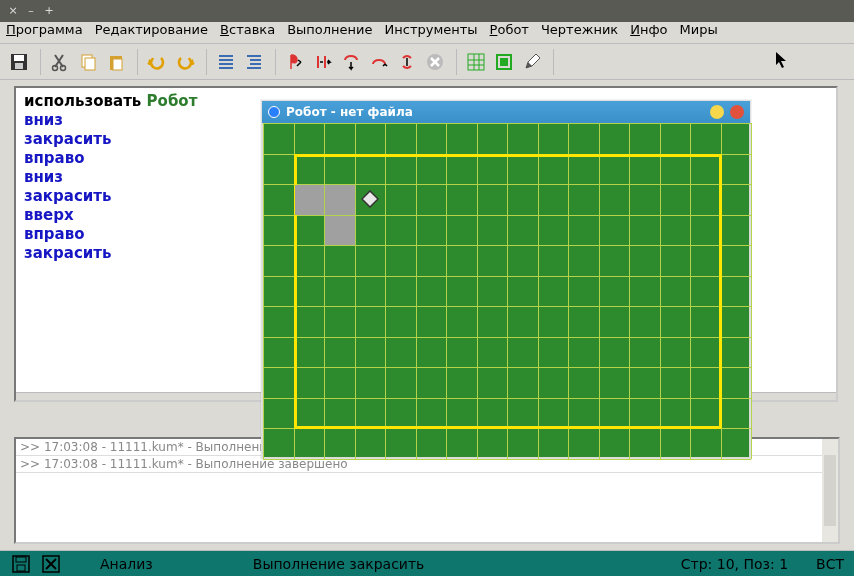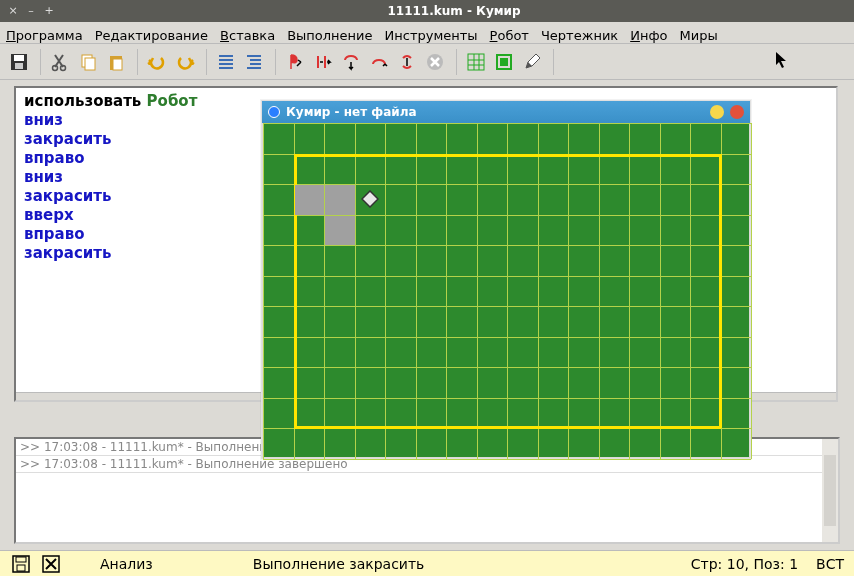--- a/index.html
+++ b/index.html
@@ -4,21 +4,21 @@
 <style>
 * { box-sizing: border-box; margin: 0; padding: 0; }
 body { font-family: "DejaVu Sans", Arial, sans-serif; font-size: 13px; background: #dcdad5; color: #000; width: 854px; height: 576px; overflow: hidden; position: relative; }
 
 
 .titlebar { background: #5a5a55; color: #fff; height: 22px; display: flex; align-items: center; padding: 0 6px; font-size: 12px; }
 .titlebar .wbtn { width: 14px; height: 14px; line-height: 14px; text-align: center; font-size: 11px; cursor: default; margin-right: 4px; color: #ddd; }
 .titlebar .title { flex: 1; text-align: center; font-weight: bold; }
 
 
-.menubar { background: #dcdad5; height: 22px; display: flex; align-items: flex-end; padding: 0 6px; font-size: 13px; border-bottom: 1px solid #bbb; }
+.menubar { background: #dcdad5; height: 22px; display: flex; align-items: flex-start; padding: 0 6px; font-size: 13px; border-bottom: 1px solid #bbb; }
 .menubar .mi { margin-right: 12px; cursor: default; }
 .menubar .mi u { text-decoration: underline; }
 
 
 .toolbar { background: #dcdad5; height: 36px; display: flex; align-items: center; padding: 0 6px; border-bottom: 1px solid #bbb; }
 .tbtn { width: 26px; height: 26px; display: flex; align-items: center; justify-content: center; margin-right: 2px; cursor: default; }
 .tsep { width: 1px; height: 26px; background: #bbb; margin: 0 6px; }
 .tbtn svg { display:block; }
 .cursor-spot { margin-left: auto; margin-right: 60px; font-size: 16px; }
 
@@ -50,34 +50,33 @@
 .robot-marker svg { display:block; }
 
 
 .logwrap { background:#dcdad5; height:113px; padding:0 6px; position:relative; }
 .log { position:absolute; left:14px; right:14px; top:0; bottom:6px; background:#fff; border:2px inset #ccc; overflow:hidden; }
 .log .line { font-size:12px; color:#888; padding:0 4px; line-height:16px; border-bottom:1px solid #ddd; }
 .log .vscroll { position:absolute; right:0; top:0; bottom:0; width:16px; background:#e8e6e1; }
 .log .vscroll .track { position:absolute; top:16px; bottom:16px; left:2px; right:2px; background:#d4d2cd; }
 
 
-.statusbar { background:#fef9c3; height:26px; display:flex; align-items:center; padding:0 10px; border-top:1px solid #bbb; font-size:14px; }
+.statusbar { background:#0f766e; height:26px; display:flex; align-items:center; padding:0 10px; border-top:1px solid #bbb; font-size:14px; }
 .sb-icon { width:22px; height:22px; display:flex; align-items:center; justify-content:center; margin-right:8px; }
 .sb-seg { margin-right:40px; }
-.sb-right { margin-left:auto; display:flex; gap:18px; }
+.sb-right { margin-left:auto; display:flex; gap:28px; }
 
 </style>
 </head>
 <body>
 
 <div class="titlebar">
   <span class="wbtn">×</span>
   <span class="wbtn">–</span>
   <span class="wbtn">+</span>
-  <span class="title">11111.kum - Кумир</span>
 </div>
 
 <div class="menubar">
   <span class="mi"><u>П</u><span></span><span>рограмма</span></span>
   <span class="mi"><span>Редактирование</span></span>
   <span class="mi"><u>В</u><span>ставка</span></span>
   <span class="mi"><span>Выполнение</span></span>
   <span class="mi"><span>Инструменты</span></span>
   <span class="mi"><u>Р</u><span>обот</span></span>
   <span class="mi"><span>Чертежник</span></span>
@@ -223,21 +222,21 @@
           <div class="cmd">закрасить</div>
         </div>
     </div>
     <div class="splitter"></div>
   </div>
 </div>
 
 <div class="robot-window">
   <div class="robot-title">
     <span class="ricon"></span>
-    <span class="rtitle">Кумир - нет файла</span>
+    <span class="rtitle">Робот - нет файла</span>
     <span class="rbtn min"></span>
     <span class="rbtn close"></span>
   </div>
   <div class="robot-field">
     <div class="robot-grid" id="robot-grid">
         <div class="cell-border" style="left: 0px; top: 0px; width: 1px; height: 336px;"></div>
         <div class="cell-border" style="left: 30.5px; top: 0px; width: 1px; height: 336px;"></div>
         <div class="cell-border" style="left: 61px; top: 0px; width: 1px; height: 336px;"></div>
         <div class="cell-border" style="left: 91.5px; top: 0px; width: 1px; height: 336px;"></div>
         <div class="cell-border" style="left: 122px; top: 0px; width: 1px; height: 336px;"></div>

